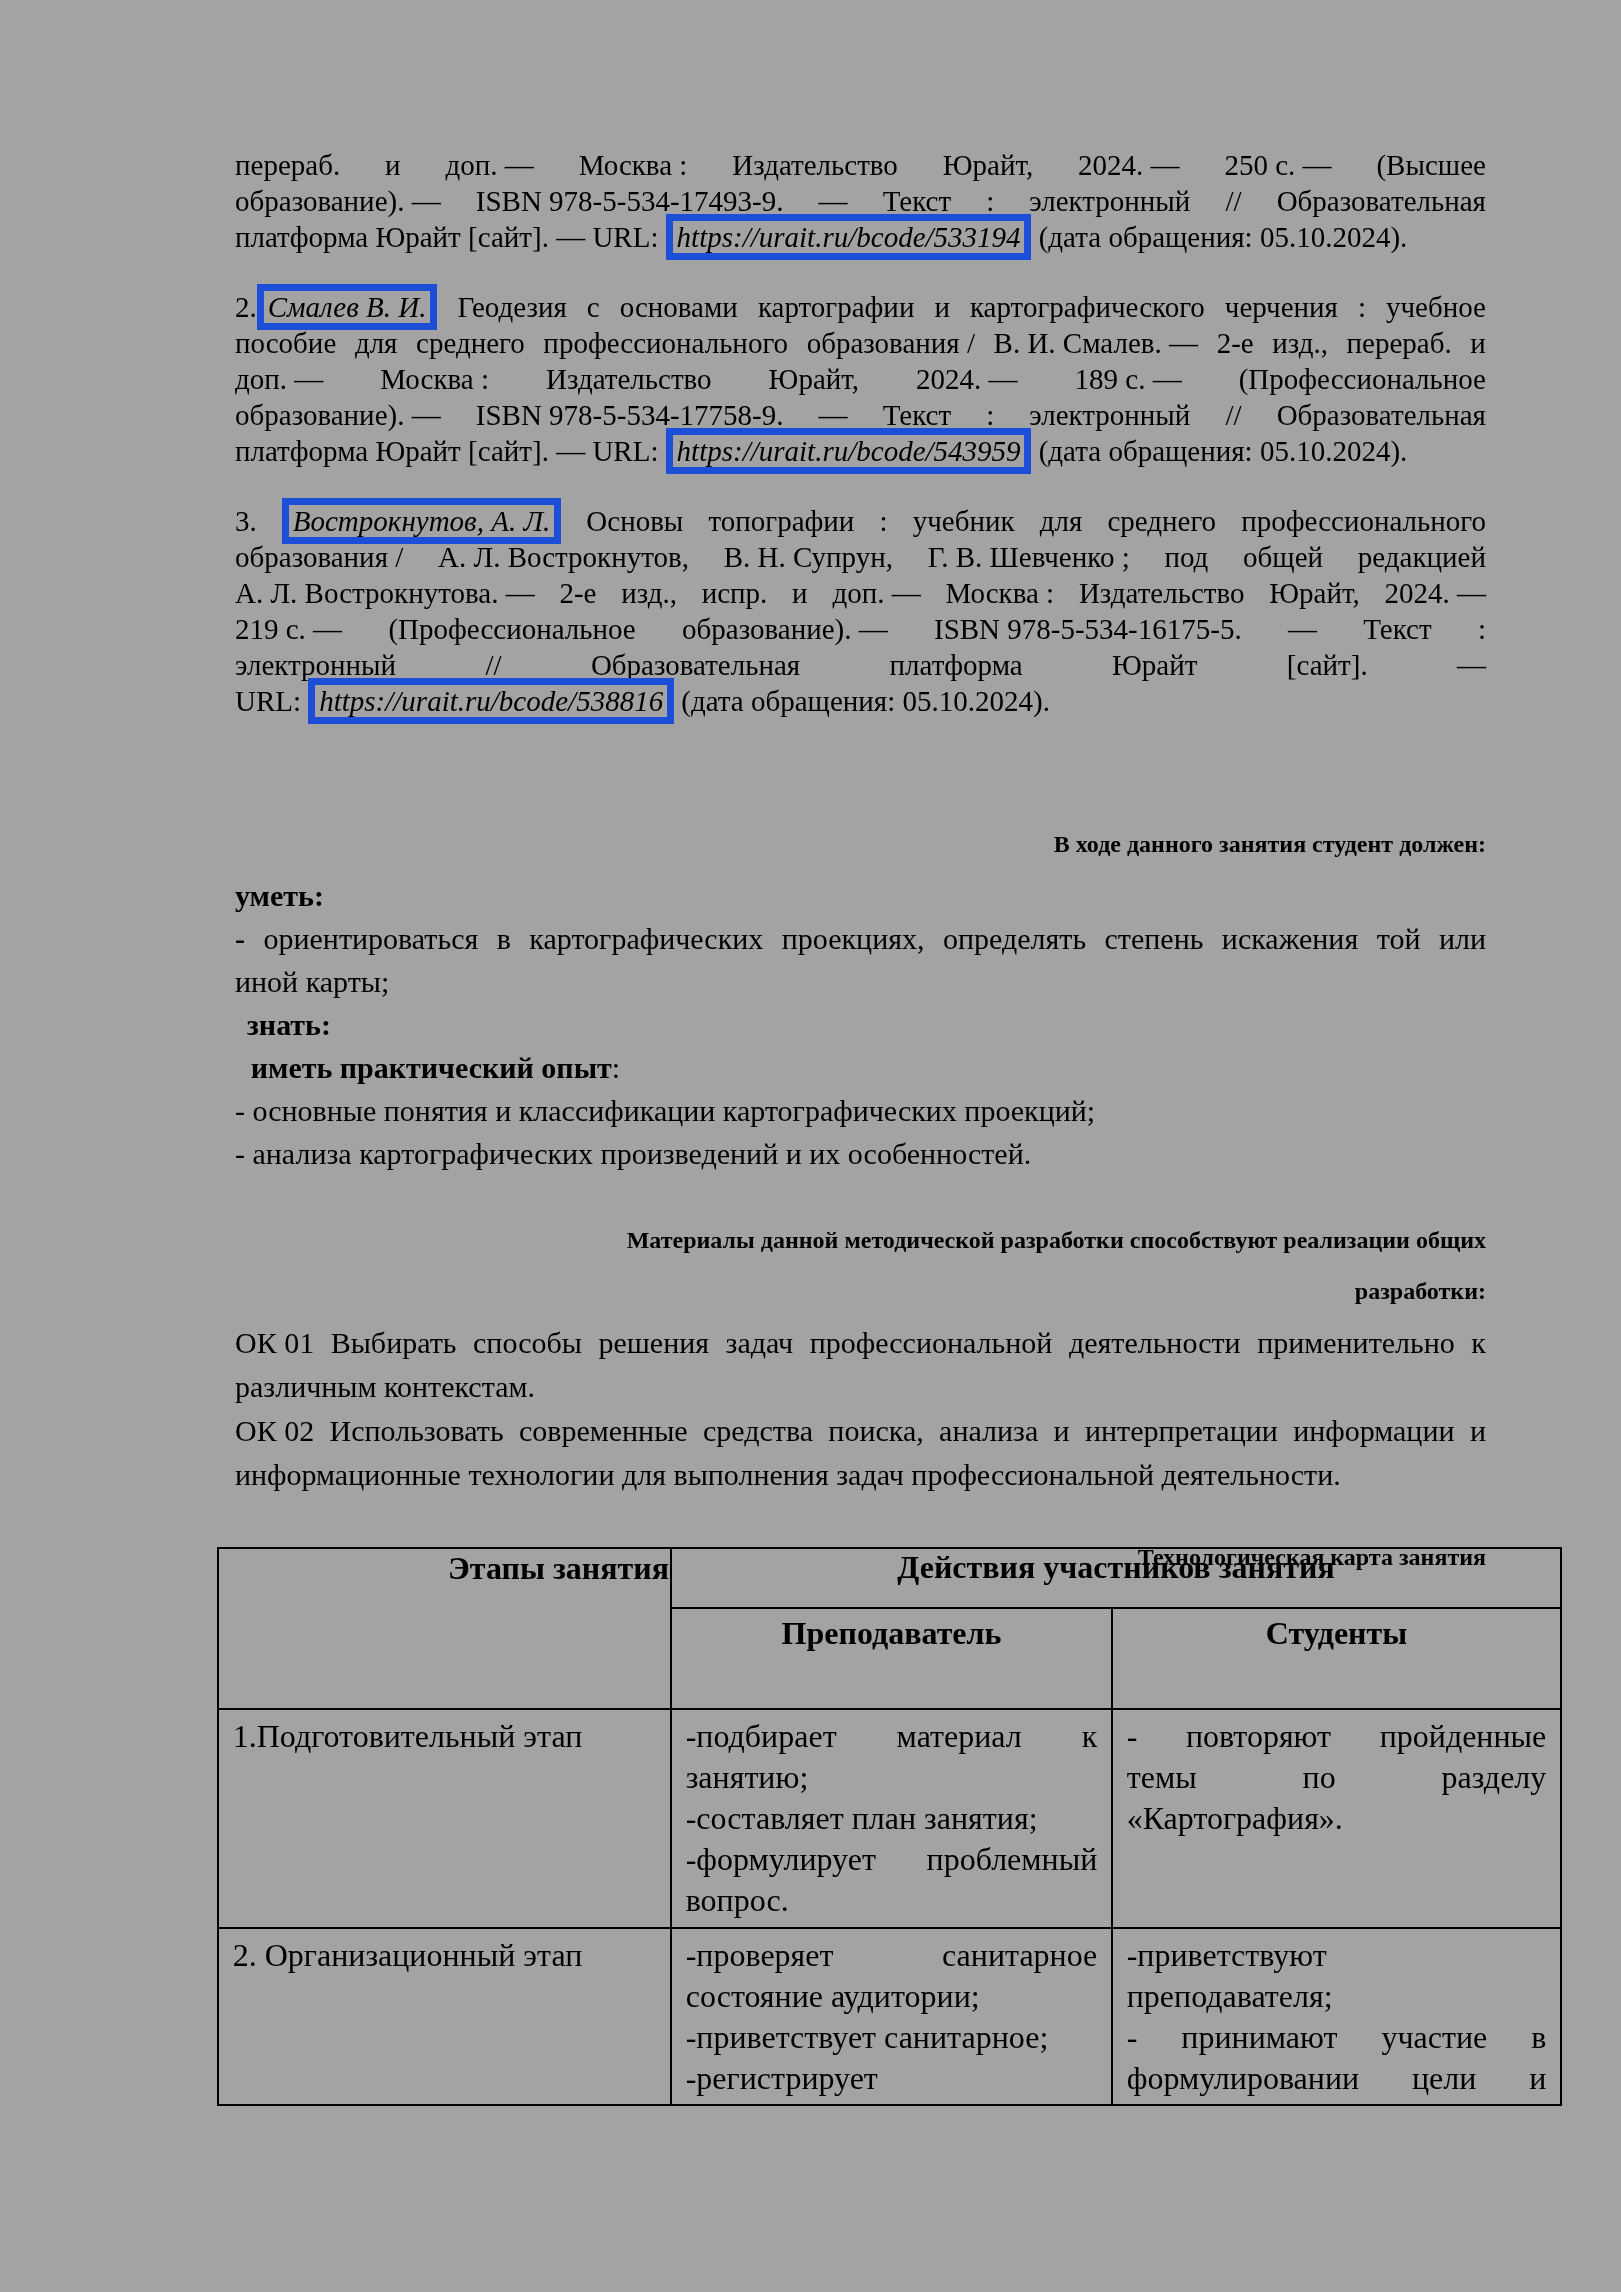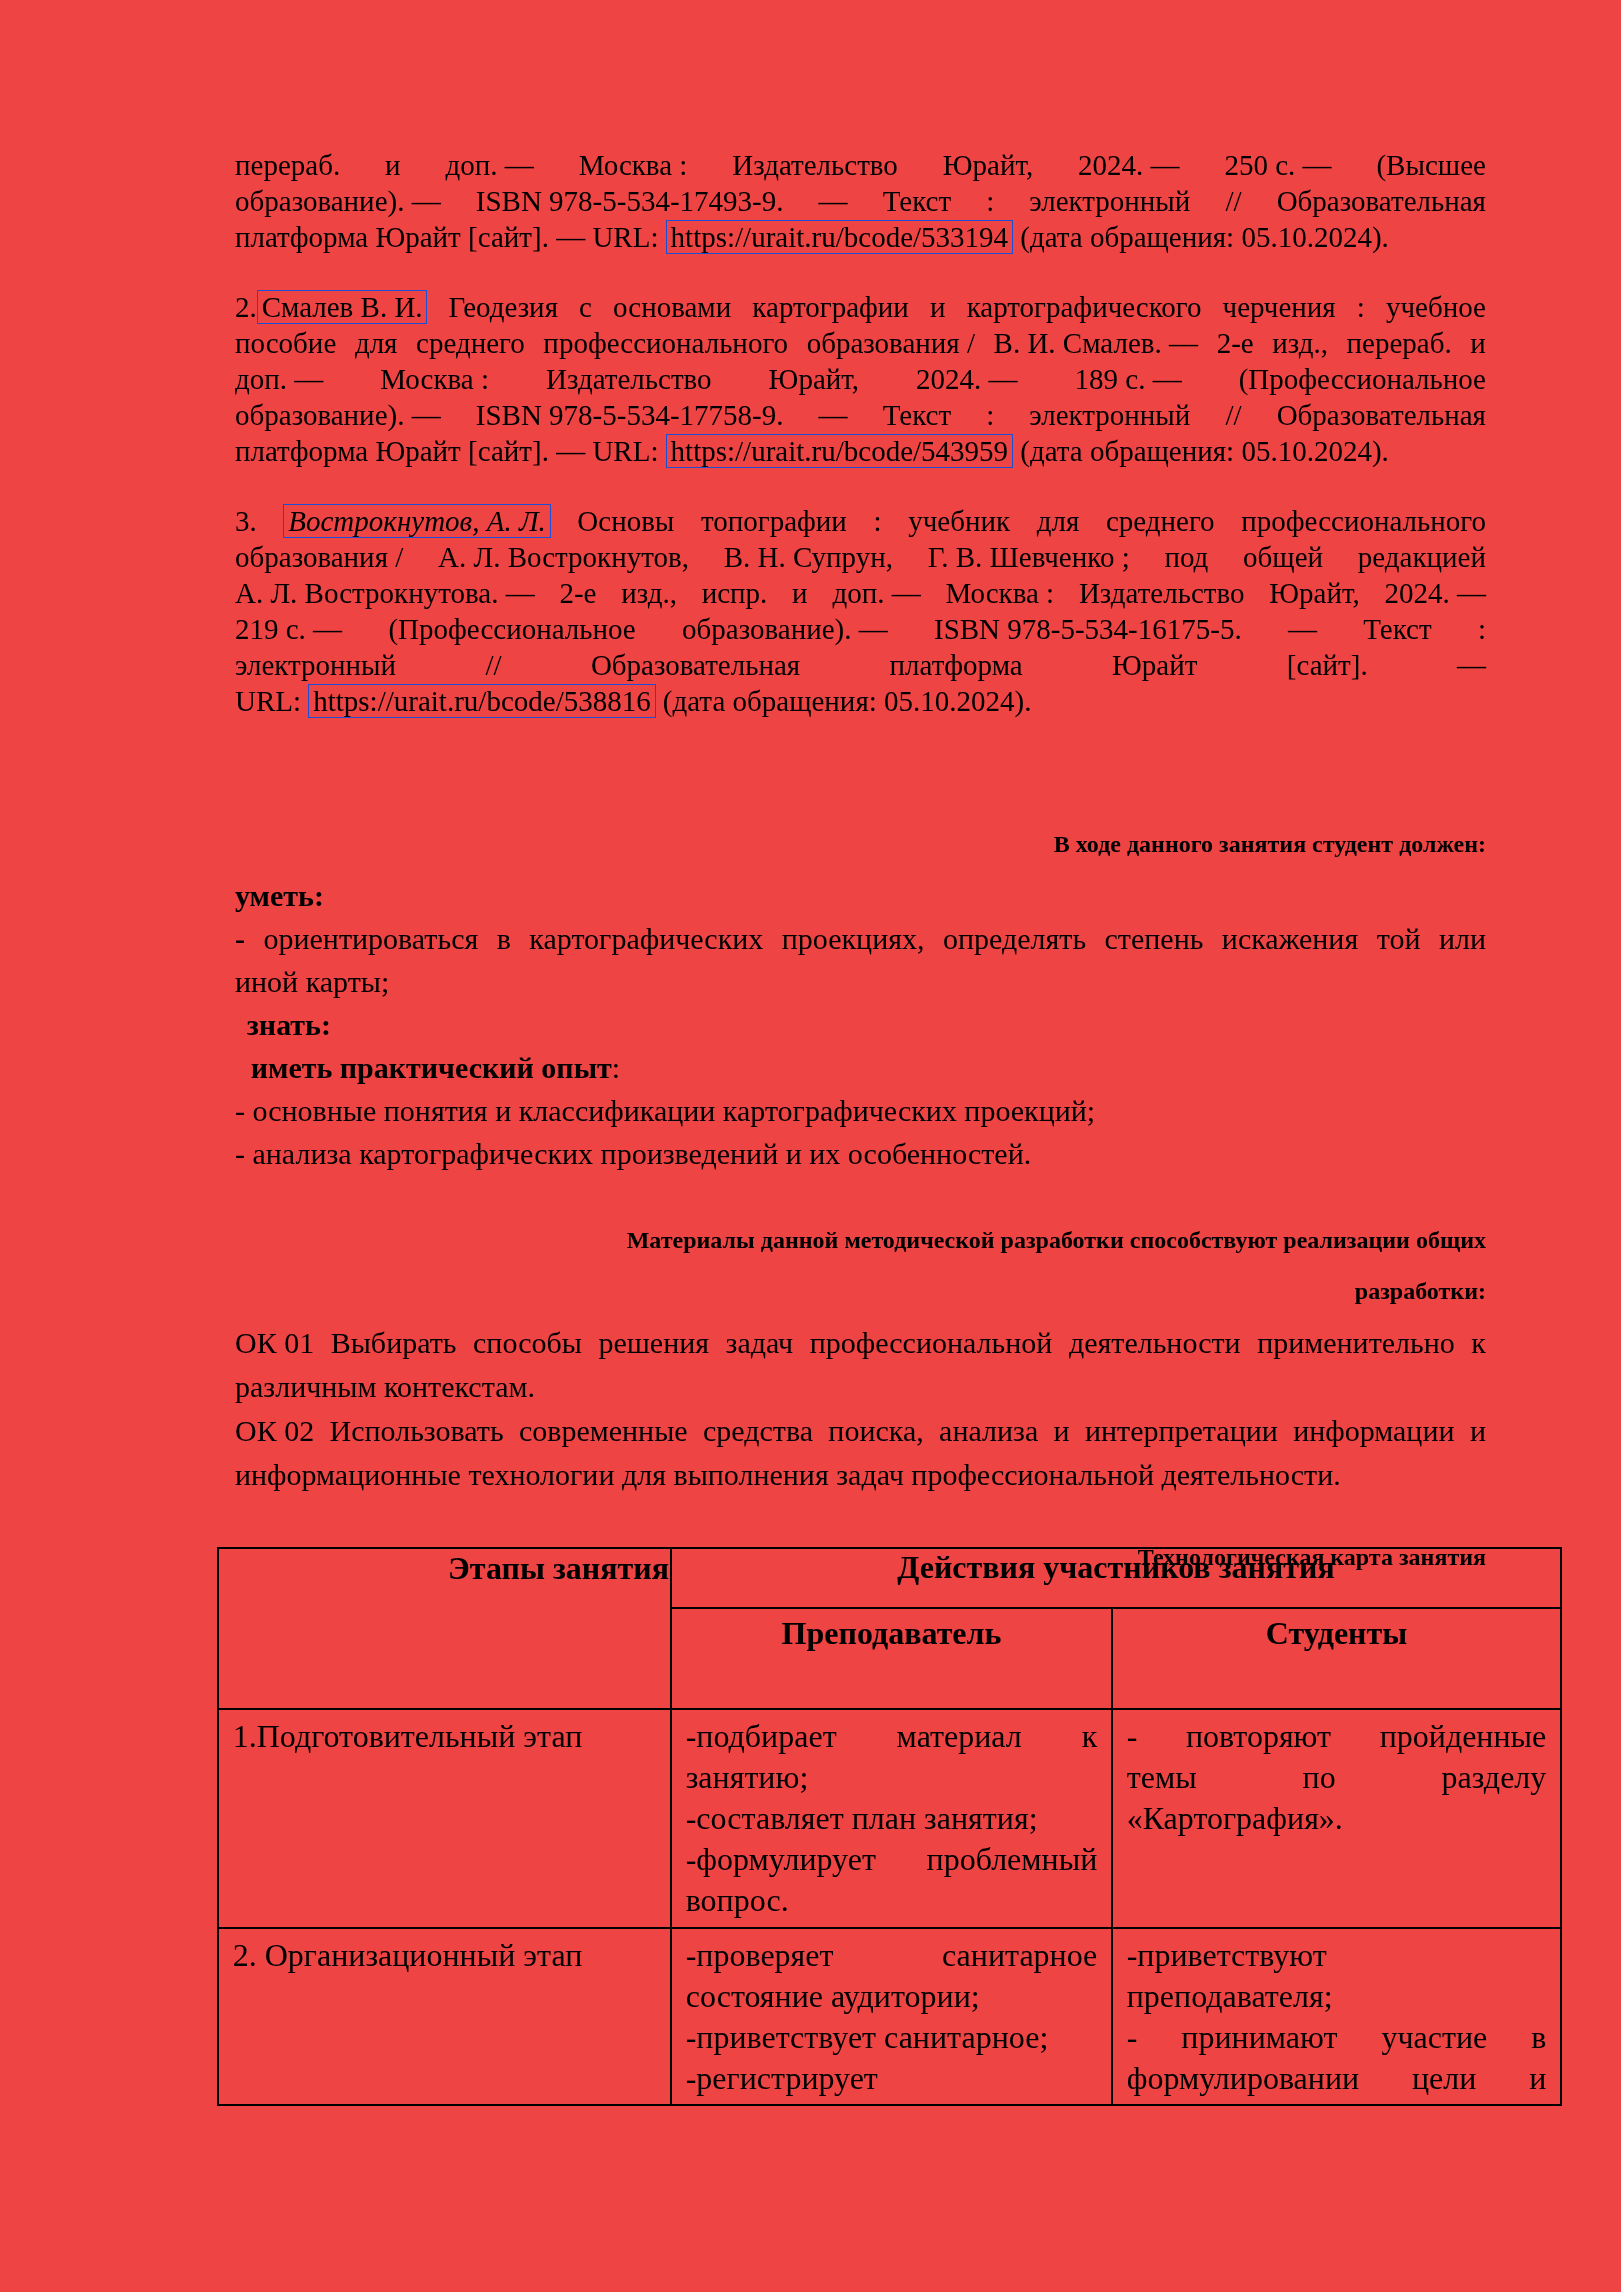--- a/index.html
+++ b/index.html
@@ -1,30 +1,30 @@
 <!DOCTYPE html>
 <html><head>
 <meta charset="utf-8">
 <style>
   html,body{margin:0;padding:0;background:#888;}
   .page{
     position:relative;
     width:1621px;height:2293px;
-    background:#ef4444;
+    background:#a3a3a3;
     font-family:"Liberation Serif","DejaVu Serif",serif;
     color:#000;
     overflow:hidden;
   }
   .abs{position:absolute;left:235px;width:1251px;}
   
   .line{line-height:43px;white-space:pre-wrap;}
   .line.j{display:flex;justify-content:space-between;white-space:pre;}
   .b{font-weight:bold;}
   .i{font-style:italic;}
-  .bx{border:1px solid #1d4ed8;padding:0 3.9px;}
+  .bx{border:7px solid #1d4ed8;padding:0 3.9px;font-style:italic;}
   
   #bibliography{top:147px;font-size:29px;}
   #bibliography .line{line-height:36px;}
   #bibliography .para + .para{margin-top:34px;}
   
   #requirements{top:874px;font-size:30px;}
   #competencies{top:1321px;font-size:30px;}
   #competencies .line{line-height:44px;}
   
   .hd{position:absolute;left:235px;width:1251px;text-align:right;

